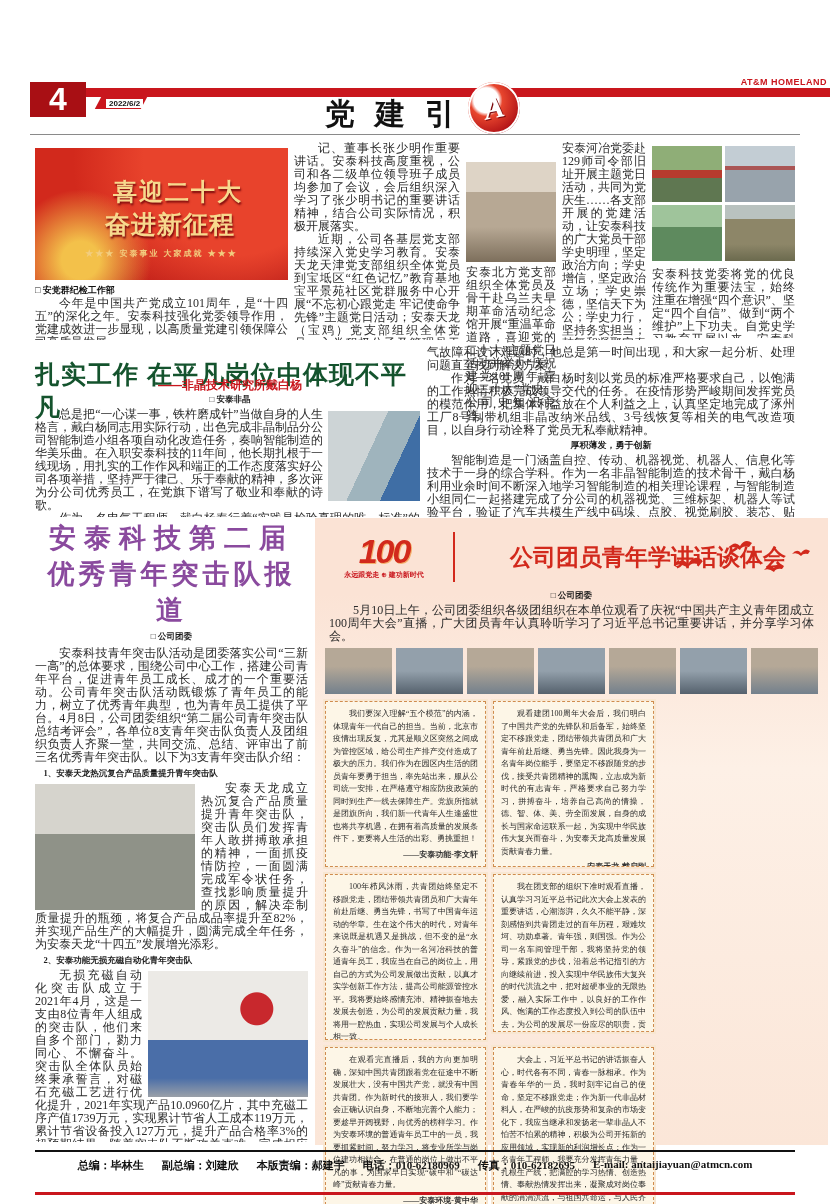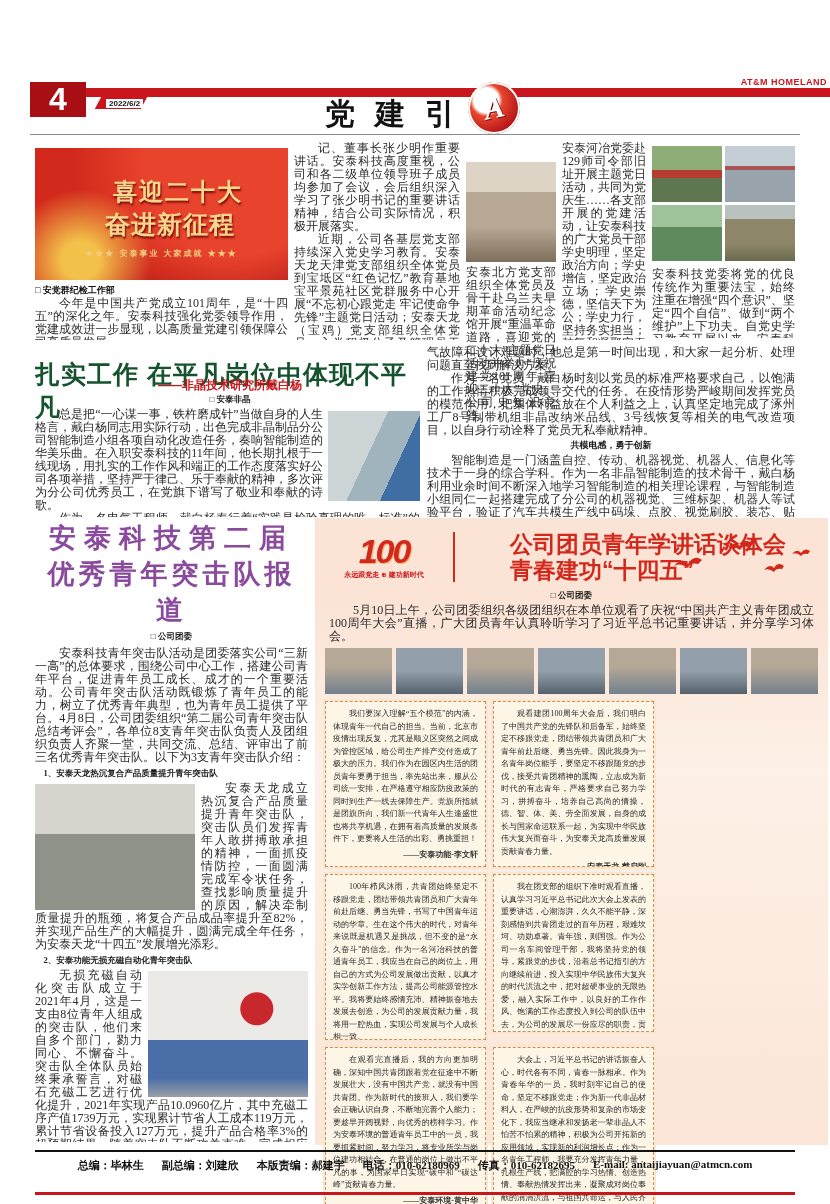--- a/index.html
+++ b/index.html
@@ -178,21 +178,21 @@
   <div class="abs feature-sub">——非晶技术研究所戴白杨</div>
   <div class="abs feature-byline">□ 安泰非晶</div>
   <div class="abs feature-col1">
     <div class="ph ph-worker"></div>
     <p class="p">总是把“一心谋一事，铁杵磨成针”当做自身的人生格言，戴白杨同志用实际行动，出色完成非晶制品分公司智能制造小组各项自动化改造任务，奏响智能制造的华美乐曲。在入职安泰科技的11年间，他长期扎根于一线现场，用扎实的工作作风和端正的工作态度落实好公司各项举措，坚持严于律己、乐于奉献的精神，多次评为分公司优秀员工，在党旗下谱写了敬业和奉献的诗歌。</p>
     <p class="p">作为一名电气工程师，戴白杨奉行着“实践是检验真理的唯一标准”的理念，他下现场实验，在制带车间、配料车间、热处理车间、汽车共模生产车间、屏蔽片车间经常可以看到他忙碌的身影。一摞摞厚厚的图纸和几十个G的苦涩难懂的程序是他不断成长的足迹。每当生产现场遇到电</p>
   </div>
   <div class="abs feature-col2">
     <p class="p noindent">气故障和设计难题时，他总是第一时间出现，和大家一起分析、处理问题直至找到解决方案。</p>
     <p class="p">作为一名党员，戴白杨时刻以党员的标准严格要求自己，以饱满的工作热情积极完成领导交代的任务。在疫情形势严峻期间发挥党员的模范作用，把集体利益放在个人利益之上，认真坚定地完成了涿州工厂8号制带机组非晶改纳米品线、3号线恢复等相关的电气改造项目，以自身行动诠释了党员无私奉献精神。</p>
-    <p class="subhead">共模电感，勇于创新</p>
+    <p class="subhead">厚积薄发，勇于创新</p>
     <p class="p">智能制造是一门涵盖自控、传动、机器视觉、机器人、信息化等技术于一身的综合学科。作为一名非晶智能制造的技术骨干，戴白杨利用业余时间不断深入地学习智能制造的相关理论课程，与智能制造小组同仁一起搭建完成了分公司的机器视觉、三维标架、机器人等试验平台，验证了汽车共模生产线中码垛、点胶、视觉刷胶、装芯、贴标签等关键技术并成功量产，不仅提高了生产效率和产品质量，也为MES的数据采集及电子化标签的装备制造积累经验，为智能制造的发展提供有力支持，在平凡岗位中铸就不平凡。</p>
   </div>
 </div>
 
 <div class="abs teams">
   <p class="teams-h1">安泰科技第二届</p>
   <p class="teams-h2">优秀青年突击队报道</p>
   <p class="teams-byline">□ 公司团委</p>
   <p class="p">安泰科技青年突击队活动是团委落实公司“三新一高”的总体要求，围绕公司中心工作，搭建公司青年平台，促进青年员工成长、成才的一个重要活动。公司青年突击队活动既锻炼了青年员工的能力，树立了优秀青年典型，也为青年员工提供了平台。4月8日，公司团委组织“第二届公司青年突击队总结考评会”，各单位8支青年突击队负责人及团组织负责人齐聚一堂，共同交流、总结、评审出了前三名优秀青年突击队。以下为3支青年突击队介绍：</p>
 
@@ -219,21 +219,20 @@
 
 <div class="abs youth">
   <div class="youth-head">
     <div class="logo100">
       <div class="num">100</div>
       <div class="slogan">永远跟党走 ⊕ 建功新时代</div>
     </div>
     <div class="youth-divider"></div>
     <div class="youth-titles">
       <p class="youth-t1">公司团员青年学讲话谈体会</p>
-      <p class="youth-t2">青春建功“十四五”</p>
     </div>
     <div class="birds">
       <svg width="150" height="46" viewBox="0 0 150 46">
         <path d="M6 30 q8 -10 14 -2 q6 -10 14 -4 l-4 4 q-8 -2 -10 4 q-8 -6 -14 -2 z" fill="#d2291c"></path>
         <path d="M60 12 q7 -8 12 -2 q5 -8 12 -3 l-3 4 q-7 -2 -9 3 q-6 -5 -12 -2 z" fill="#d2291c"></path>
         <path d="M96 34 q6 -7 10 -2 q4 -7 10 -2 l-2 3 q-6 -1 -8 3 q-5 -4 -10 -2 z" fill="#d2291c"></path>
         <path d="M124 18 q5 -6 9 -1 q4 -6 9 -2 l-2 3 q-5 -1 -7 2 q-4 -4 -9 -2 z" fill="#d2291c"></path>
       </svg>
     </div>
   </div>

